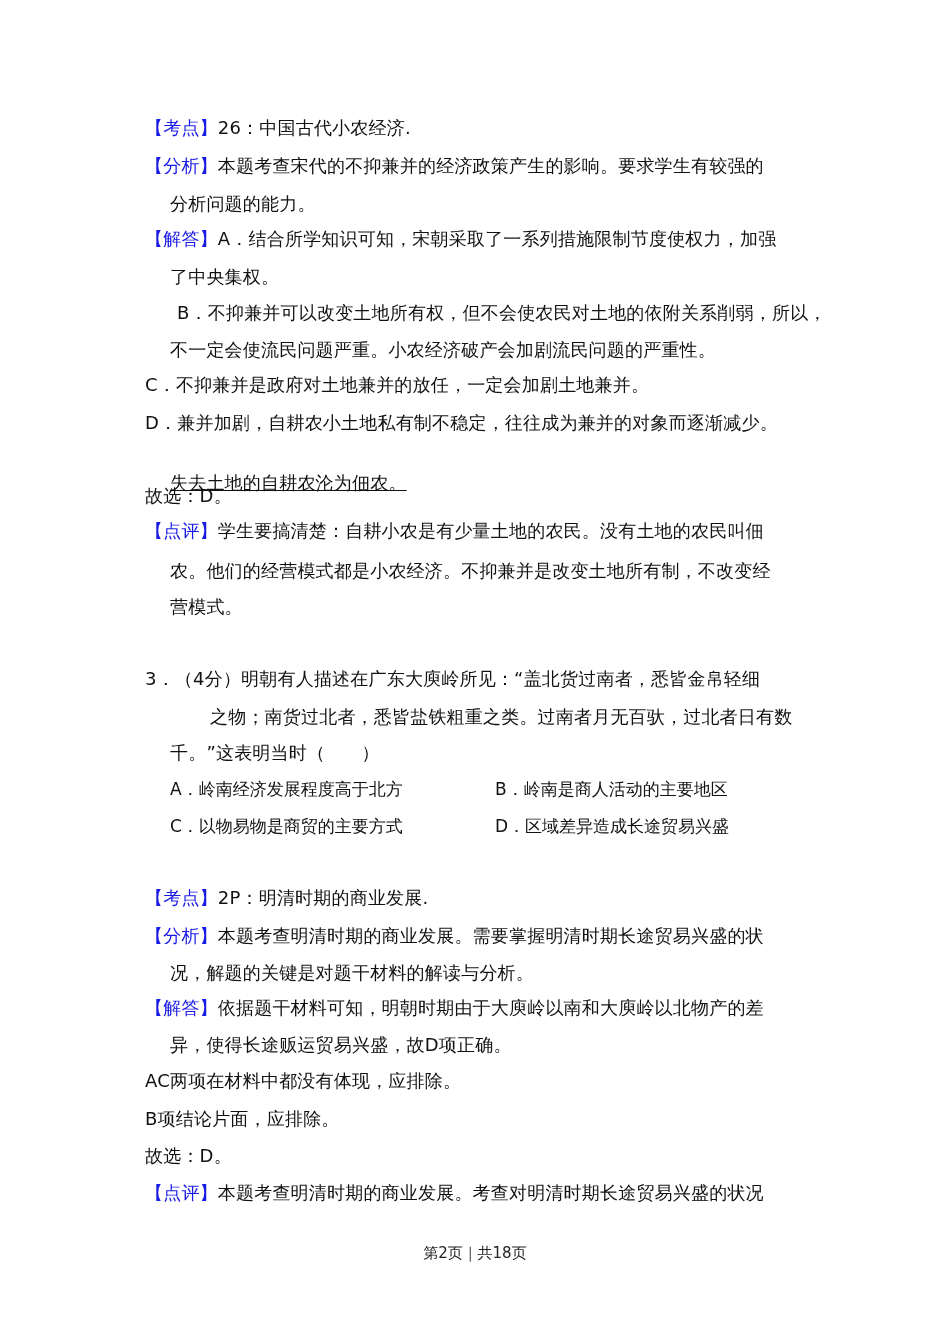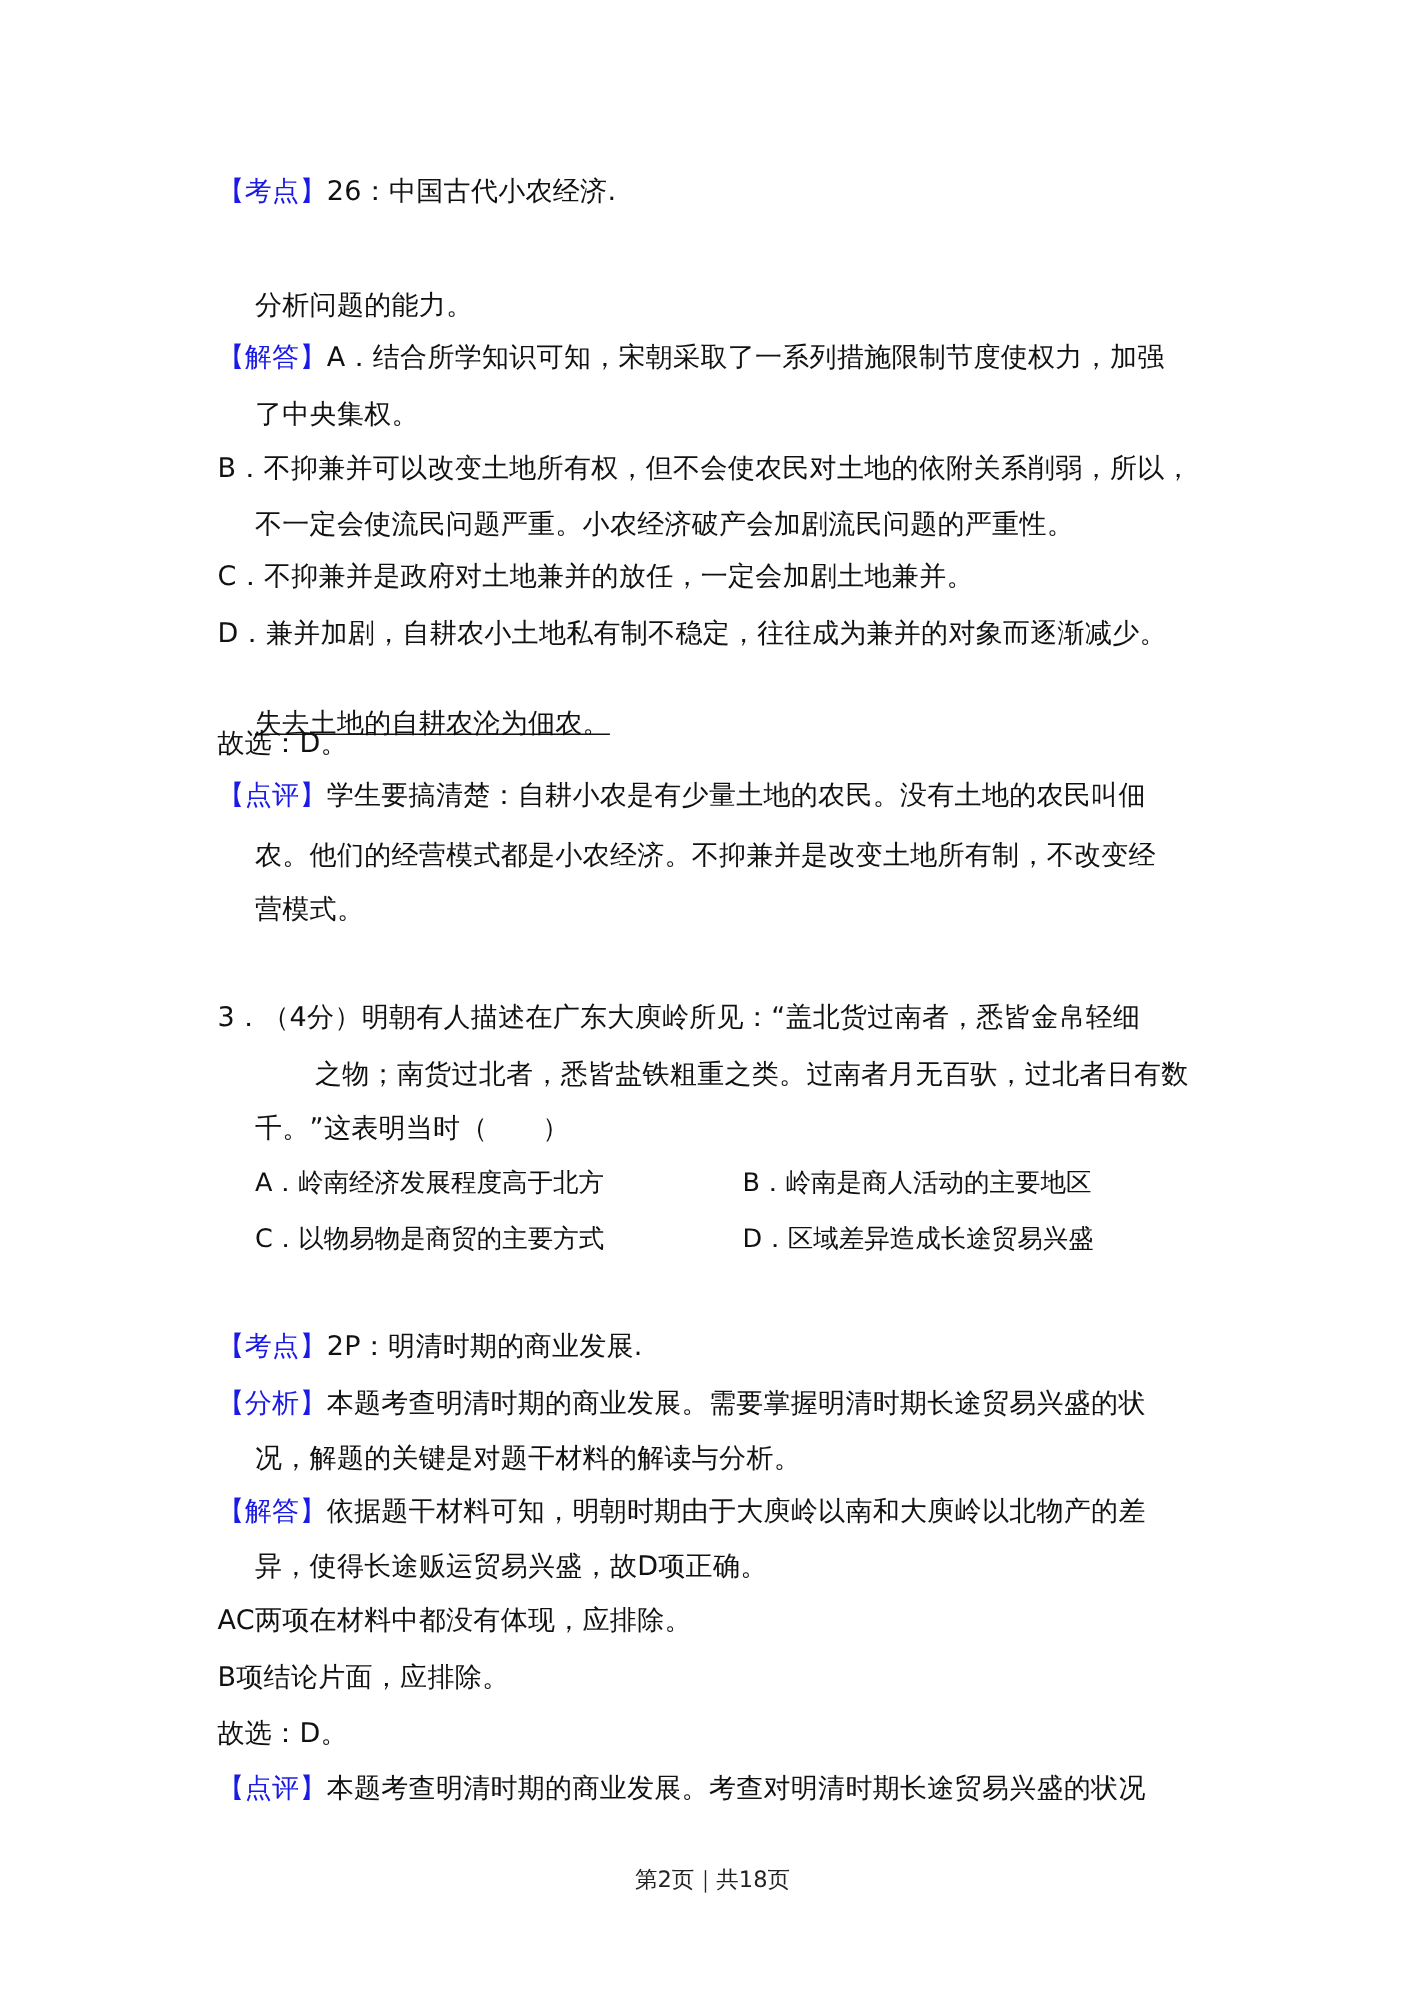--- a/index.html
+++ b/index.html
@@ -50,28 +50,31 @@
   </style>
 </head>
 <body>
 
 <div class="page">
 
   <div class="line" style="top:117px;">
     <span class="label">【考点】</span><span>26：中国古代小农经济.</span>
   </div>
 
+  <div class="line" style="top:155px;">
+    <span class="label">【分析】</span><span>本题考查宋代的不抑兼并的经济政策产生的影响。要求学生有较强的</span>
+  </div>
   <div class="line indent" style="top:193px;">分析问题的能力。</div>
 
   <div class="line" style="top:228px;">
     <span class="label">【解答】</span><span>A．结合所学知识可知，宋朝采取了一系列措施限制节度使权力，加强</span>
   </div>
   <div class="line indent" style="top:266px;">了中央集权。</div>
 
-  <div class="line" style="top:302px;">B．不抑兼并可以改变土地所有权，但不会使农民对土地的依附关系削弱，所以，</div>
+  <div class="line" style="top:302px;margin-left:32px;">B．不抑兼并可以改变土地所有权，但不会使农民对土地的依附关系削弱，所以，</div>
   <div class="line indent" style="top:339px;">不一定会使流民问题严重。小农经济破产会加剧流民问题的严重性。</div>
 
   <div class="line" style="top:374px;">C．不抑兼并是政府对土地兼并的放任，一定会加剧土地兼并。</div>
 
   <div class="line" style="top:412px;">D．兼并加剧，自耕农小土地私有制不稳定，往往成为兼并的对象而逐渐减少。</div>
   <div class="line indent" style="top:472px;text-decoration:underline;">失去土地的自耕农沦为佃农。</div>
 
   <div class="line" style="top:485px;">故选：D。</div>
 
   <div class="line" style="top:520px;">

